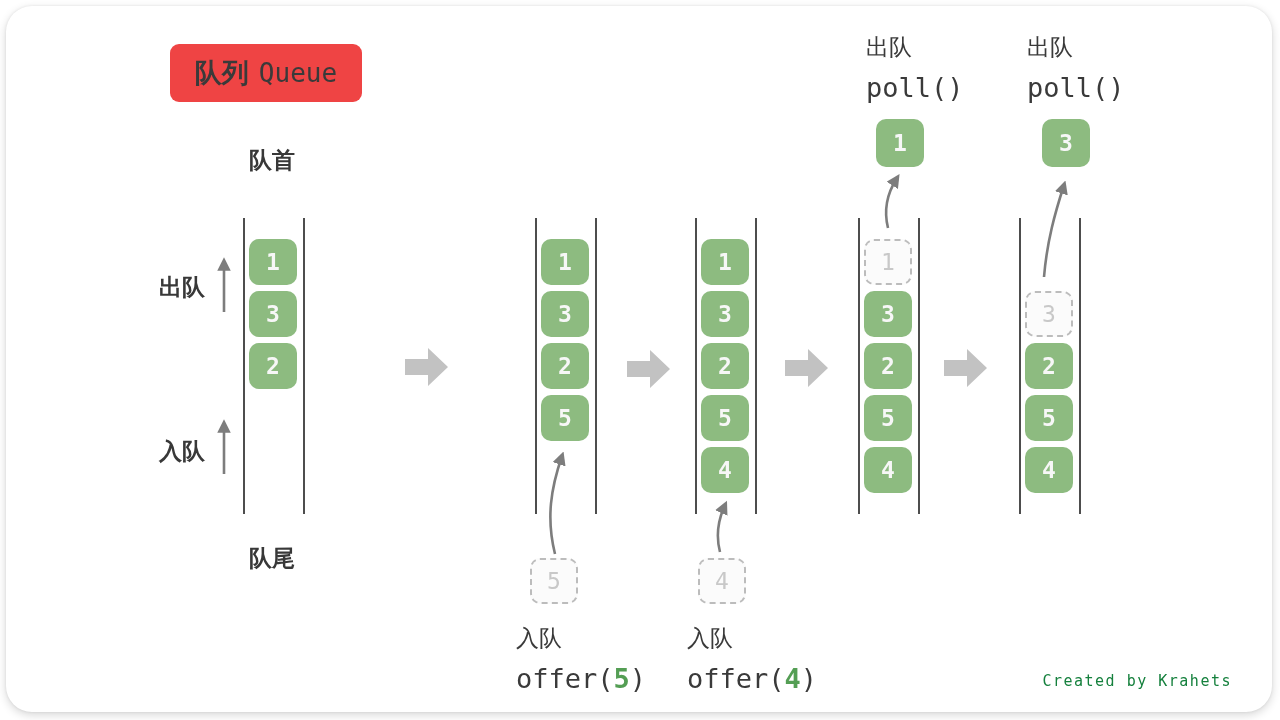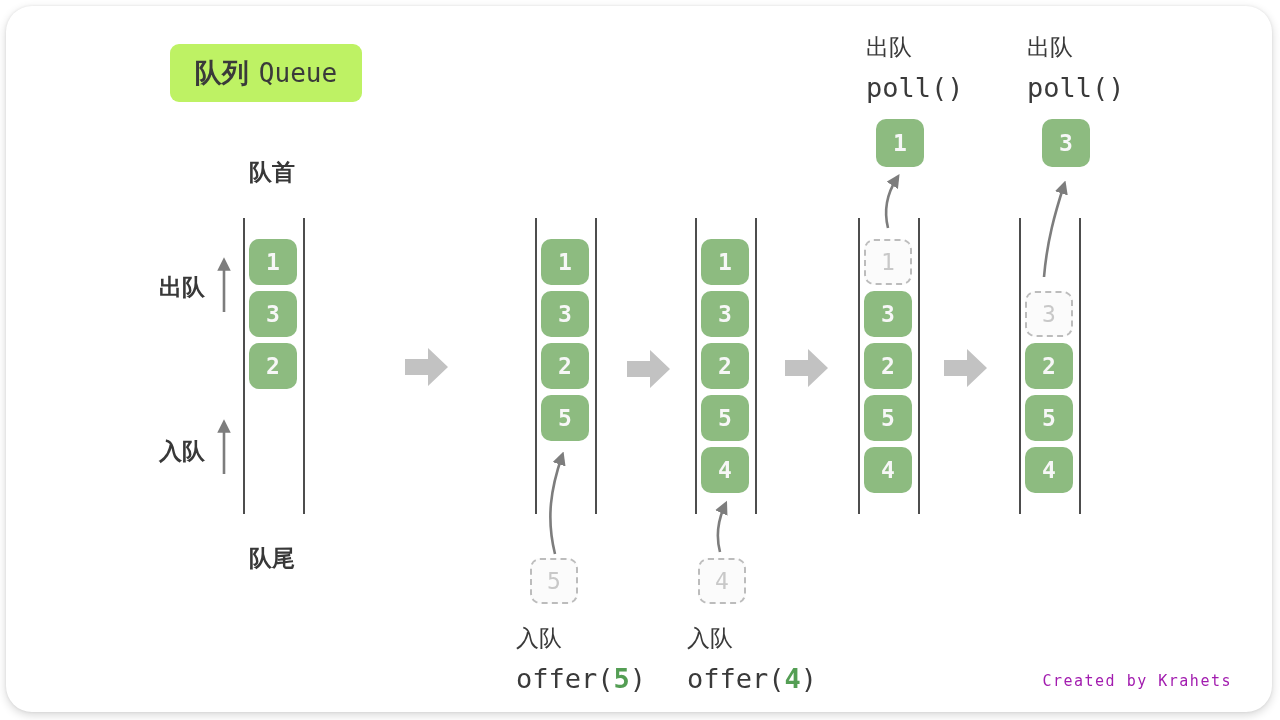--- a/index.html
+++ b/index.html
@@ -6,29 +6,29 @@
   *{box-sizing:border-box;}
   .card{
     position:absolute;left:6px;top:6px;width:1266px;height:706px;
     background:#ffffff;border-radius:26px;
     box-shadow:0 3px 10px rgba(0,0,0,0.16), 0 0 3px rgba(0,0,0,0.08);
     font-family:"Liberation Sans", sans-serif;color:#3a3a3a;
   }
   
   .badge{
     position:absolute;left:164px;top:38px;width:192px;height:58px;
-    background:#bef264;border-radius:9px;
+    background:#ef4444;border-radius:9px;
     display:flex;align-items:center;justify-content:center;gap:10px;
   }
   .badge-zh{font-size:27px;font-weight:bold;color:#3a3a3a;}
   .badge-en{font-size:26px;font-family:"DejaVu Sans Mono", monospace;color:#3a3a3a;}
 
   
   .lbl{position:absolute;font-weight:bold;font-size:23px;color:#383838;white-space:nowrap;}
-  .lbl-front{left:243px;top:151px;}
+  .lbl-front{left:243px;top:139px;}
   .lbl-rear{left:243px;top:537px;}
   .lbl-deq{left:153px;top:266px;}
   .lbl-enq{left:153px;top:430px;}
 
   
   .wall{position:absolute;width:2px;background:#4d4d4d;top:212px;height:296px;}
 
   
   .qbox{
     position:absolute;width:48px;height:46px;border-radius:10px;
@@ -48,21 +48,21 @@
   .op-zh{font-size:23px;color:#3a3a3a;margin-bottom:9px;}
   .op-code{font-family:"DejaVu Sans Mono", monospace;font-size:27px;color:#3a3a3a;}
   .op-code .g{color:#549e54;font-weight:bold;}
   .op-enq1{left:510px;top:617px;}
   .op-enq2{left:681px;top:617px;}
   .op-poll1{left:860px;top:26px;}
   .op-poll2{left:1021px;top:26px;}
 
   .watermark{
     position:absolute;right:40px;bottom:22px;
-    font-family:"DejaVu Sans Mono", monospace;font-size:15px;letter-spacing:1.5px;color:#a21caf;
+    font-family:"DejaVu Sans Mono", monospace;font-size:15px;letter-spacing:1.5px;color:#15803d;
   }
 
   svg.overlay{position:absolute;left:0;top:0;width:1280px;height:720px;pointer-events:none;}
 </style>
 </head>
 <body>
 
 <div class="card">
 
   <div class="badge">

